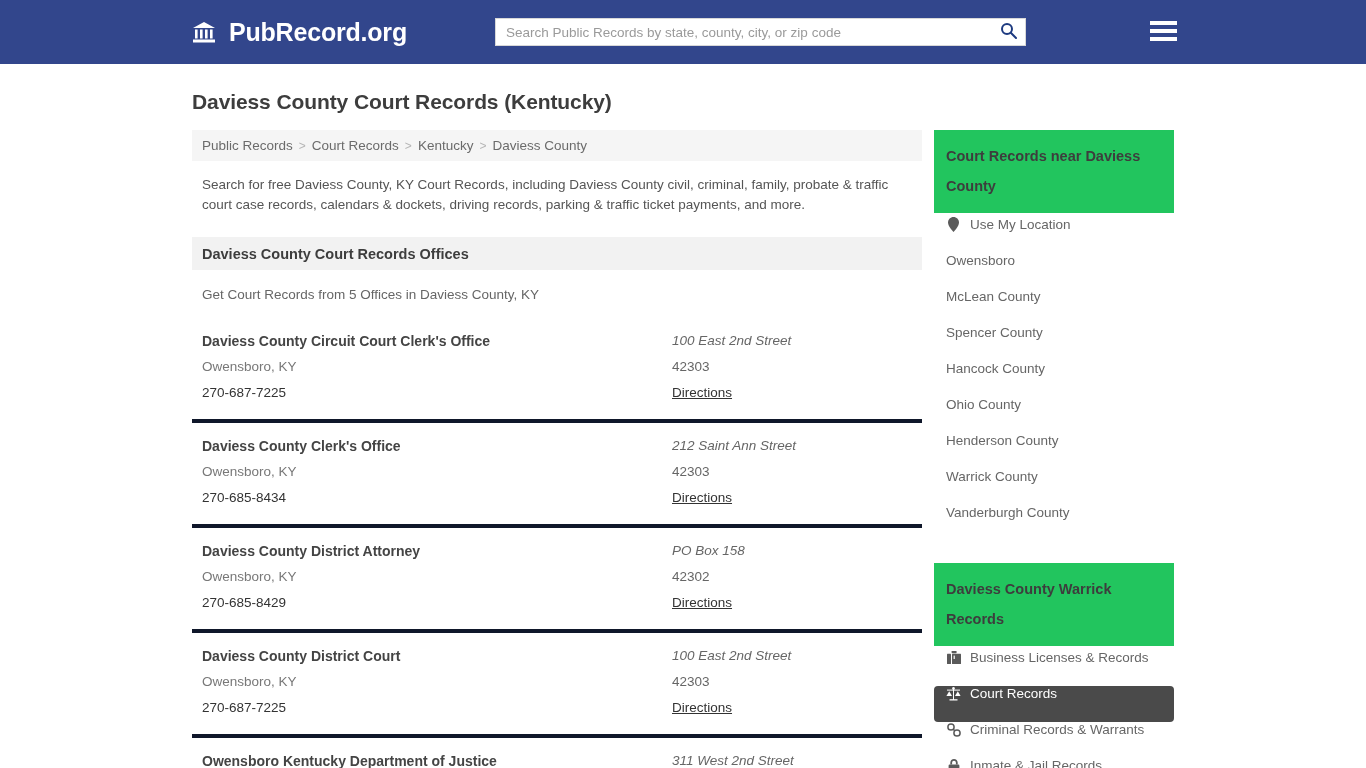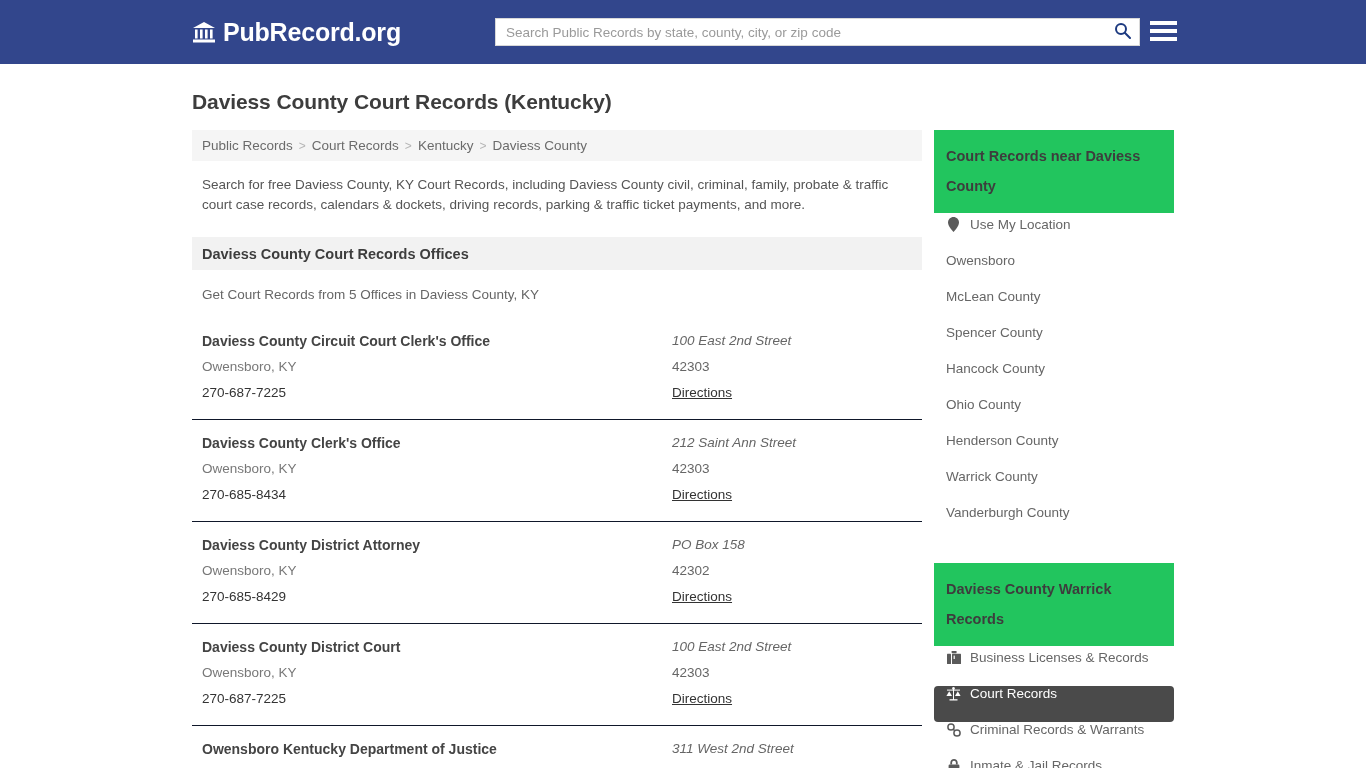--- a/index.html
+++ b/index.html
@@ -14,37 +14,37 @@
   .site-header {
     height: 64px;
     background: #32468c;
     display: flex;
     align-items: center;
     position: relative;
   }
   .logo {
     display: flex;
     align-items: center;
-    gap: 7px;
+    gap: 13px;
     margin-left: 192px;
     text-decoration: none;
   }
   .logo-icon { width: 24px; height: 24px; display: block; }
   .logo-text {
     color: #ffffff;
     font-size: 25px;
     font-weight: bold;
     letter-spacing: -0.2px;
     white-space: nowrap;
   }
   .search-wrap {
     position: absolute;
     left: 495px;
     top: 18px;
-    width: 645px;
+    width: 531px;
     height: 28px;
     background: #ffffff;
     border: 1px solid #d8d8d8;
     display: flex;
     align-items: center;
   }
   .search-input {
     flex: 1;
     border: none;
     outline: none;
@@ -138,21 +138,21 @@
     font-size: 13.5px;
     color: #666666;
     padding: 17px 10px 0 10px;
   }
 
   
   .office-list { margin-top: 16px; }
   .office {
     display: flex;
     padding: 10px 10px 13px 10px;
-    border-bottom: 1px solid #0f172a;
+    border-bottom: 4px solid #0f172a;
   }
   .office:last-child { border-bottom: none; }
   .office-left { width: 470px; flex: none; }
   .office-right { flex: 1; }
   .office-name {
     font-size: 14px;
     font-weight: bold;
     color: #444444;
     line-height: 26px;
   }

